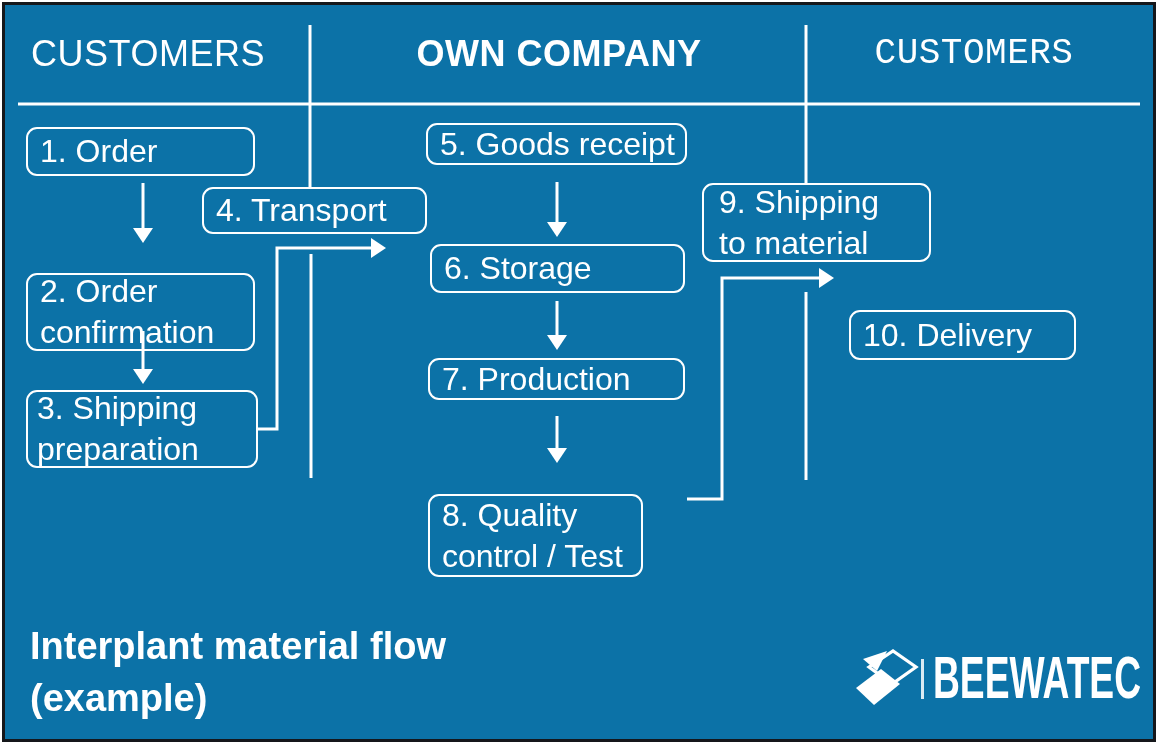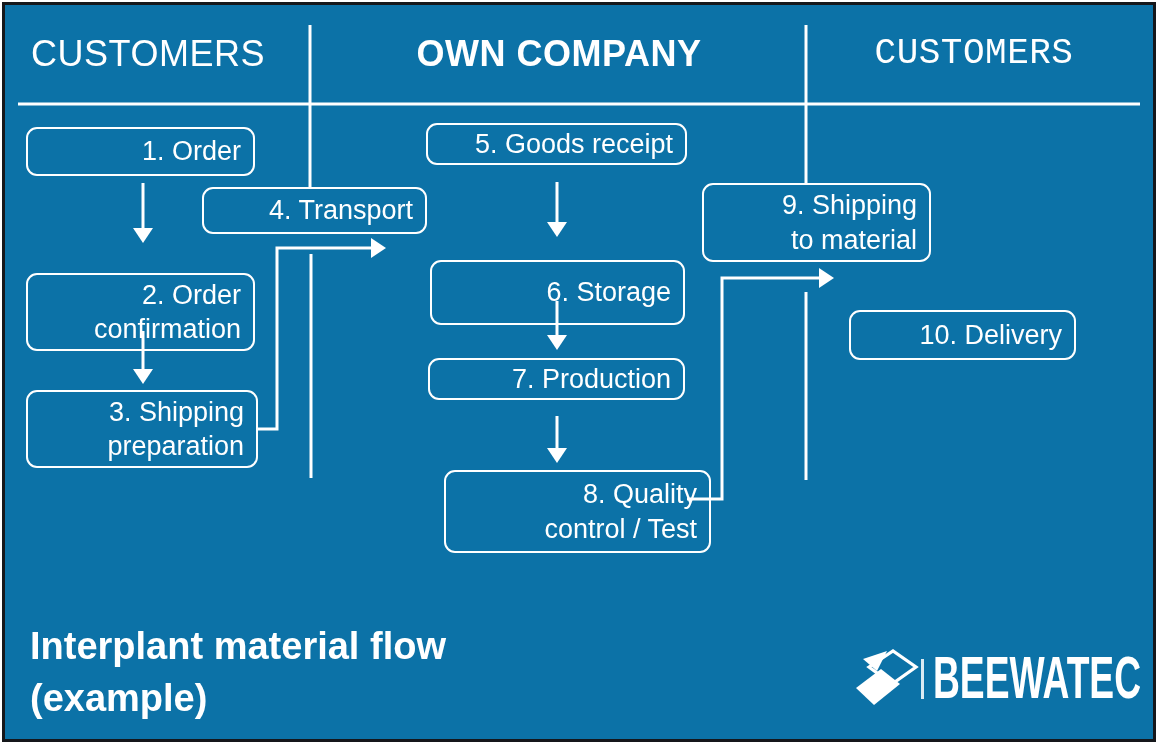--- a/index.html
+++ b/index.html
@@ -4,23 +4,23 @@
 <style>
   html,body{margin:0;padding:0;}
   body{background:#ffffff;font-family:"Liberation Sans","DejaVu Sans",sans-serif;}
   .page{position:relative;width:1158px;height:744px;background:#ffffff;overflow:hidden;}
   .canvas{position:absolute;left:2px;top:2px;width:1148px;height:734px;
           border:3px solid #15171b;box-sizing:content-box;background:#0c72a7;}
   .layer{position:absolute;left:0;top:0;width:1158px;height:744px;pointer-events:none;}
   .colhead{position:absolute;color:#ffffff;font-size:36px;font-weight:400;
            text-align:center;letter-spacing:0.5px;white-space:nowrap;}
   .node{position:absolute;border:2.5px solid #ffffff;border-radius:11px;
-        box-sizing:border-box;color:#ffffff;font-size:27px;
+        box-sizing:border-box;color:#ffffff;font-size:32px;
         display:flex;flex-direction:column;justify-content:center;
-        padding:3px 12px;background:transparent;align-items:flex-end;}
+        padding:3px 12px;background:transparent;}
   .nl{line-height:1.27;white-space:nowrap;}
   .title{position:absolute;left:30px;top:620px;color:#ffffff;
          font-weight:700;font-size:38px;line-height:1.38;}
   .logo-mark{position:absolute;left:855px;top:649px;}
   .logo-sep{position:absolute;left:921px;top:659px;width:3px;height:40px;
             background:#ffffff;opacity:0.85;}
   .brand{position:absolute;left:933px;top:650px;color:#ffffff;font-weight:700;
          font-size:60px;line-height:56px;letter-spacing:0px;white-space:nowrap;
          transform:scaleX(0.62);transform-origin:left top;}
 </style>
@@ -78,29 +78,29 @@
   </div>
 
   <div class="node" style="left:202px;top:187px;width:225px;height:47px;">
     <div class="nl">4. Transport</div>
   </div>
 
   <div class="node" style="left:426px;top:123px;width:261px;height:42px;">
     <div class="nl">5. Goods receipt</div>
   </div>
 
-  <div class="node" style="left:430px;top:260px;width:255px;height:65px;">
+  <div class="node" style="left:430px;top:244px;width:255px;height:49px;">
     <div class="nl">6. Storage</div>
   </div>
 
   <div class="node" style="left:428px;top:358px;width:257px;height:42px;">
     <div class="nl">7. Production</div>
   </div>
 
-  <div class="node" style="left:428px;top:470px;width:267px;height:83px;margin-left:16px;">
+  <div class="node" style="left:428px;top:494px;width:215px;height:83px;">
     <div class="nl">8. Quality</div>
     <div class="nl">control / Test</div>
   </div>
 
   <div class="node" style="left:702px;top:183px;width:229px;height:79px;padding-left:15px;">
     <div class="nl">9. Shipping</div>
     <div class="nl">to material</div>
   </div>
 
   <div class="node" style="left:849px;top:310px;width:227px;height:50px;">

